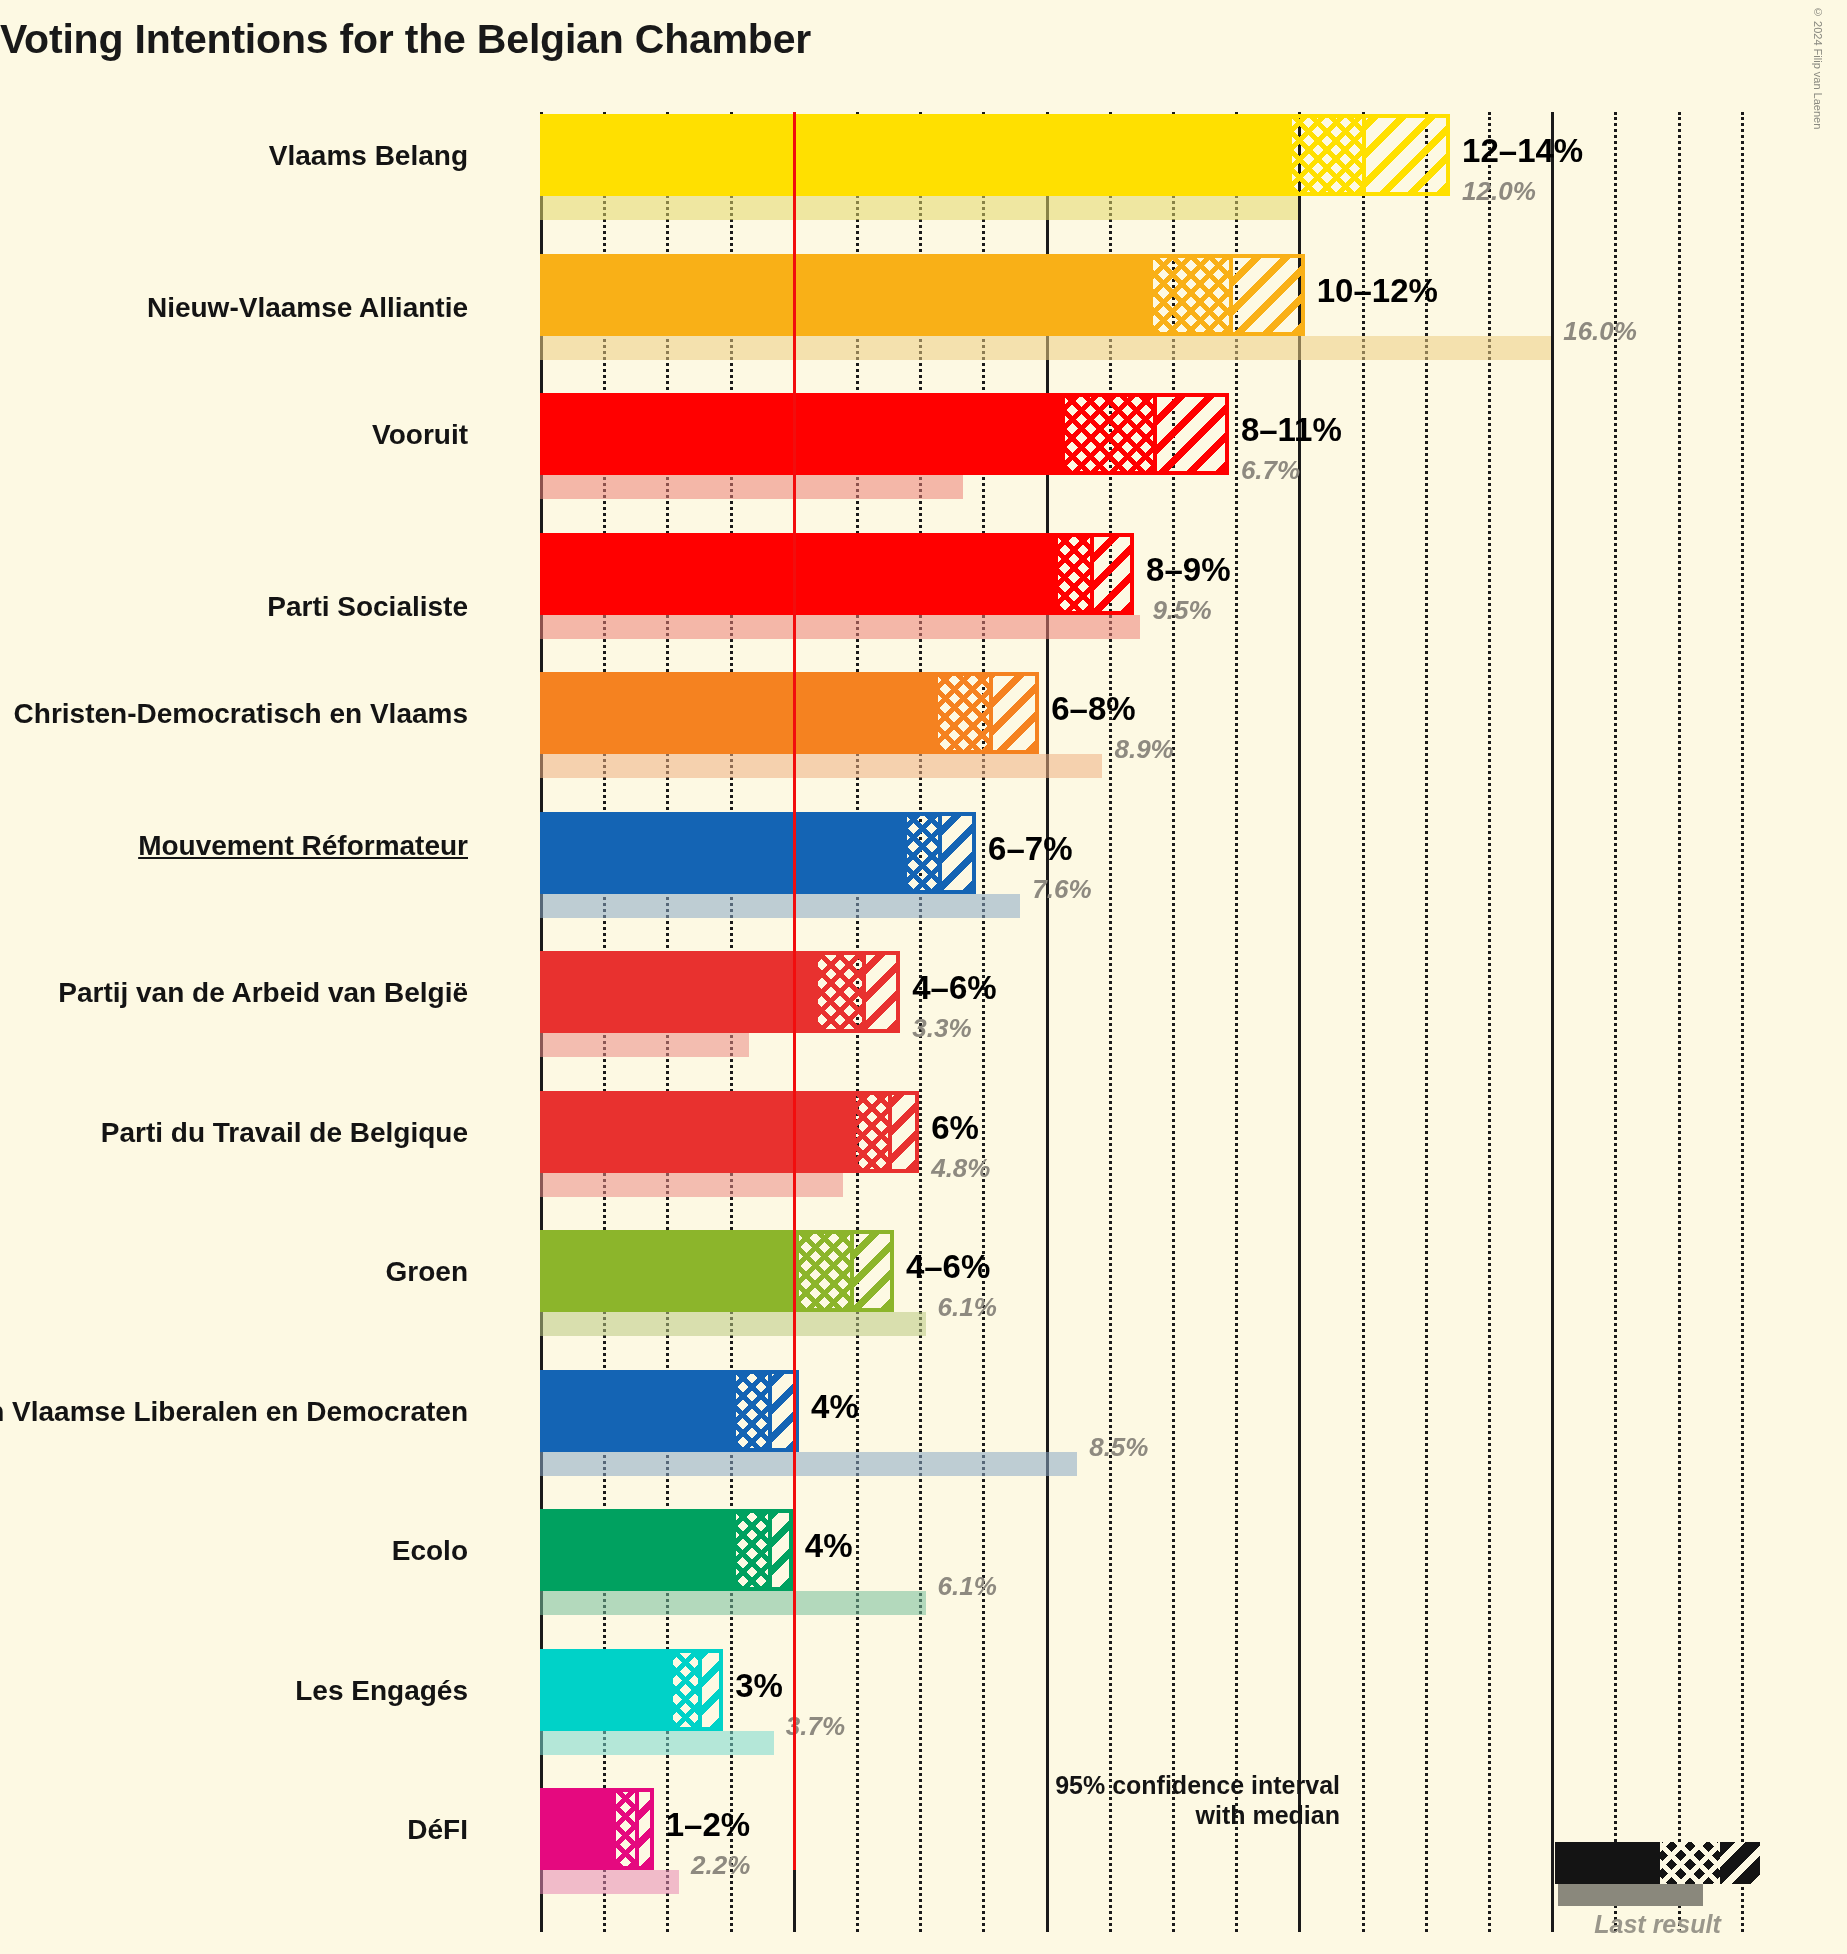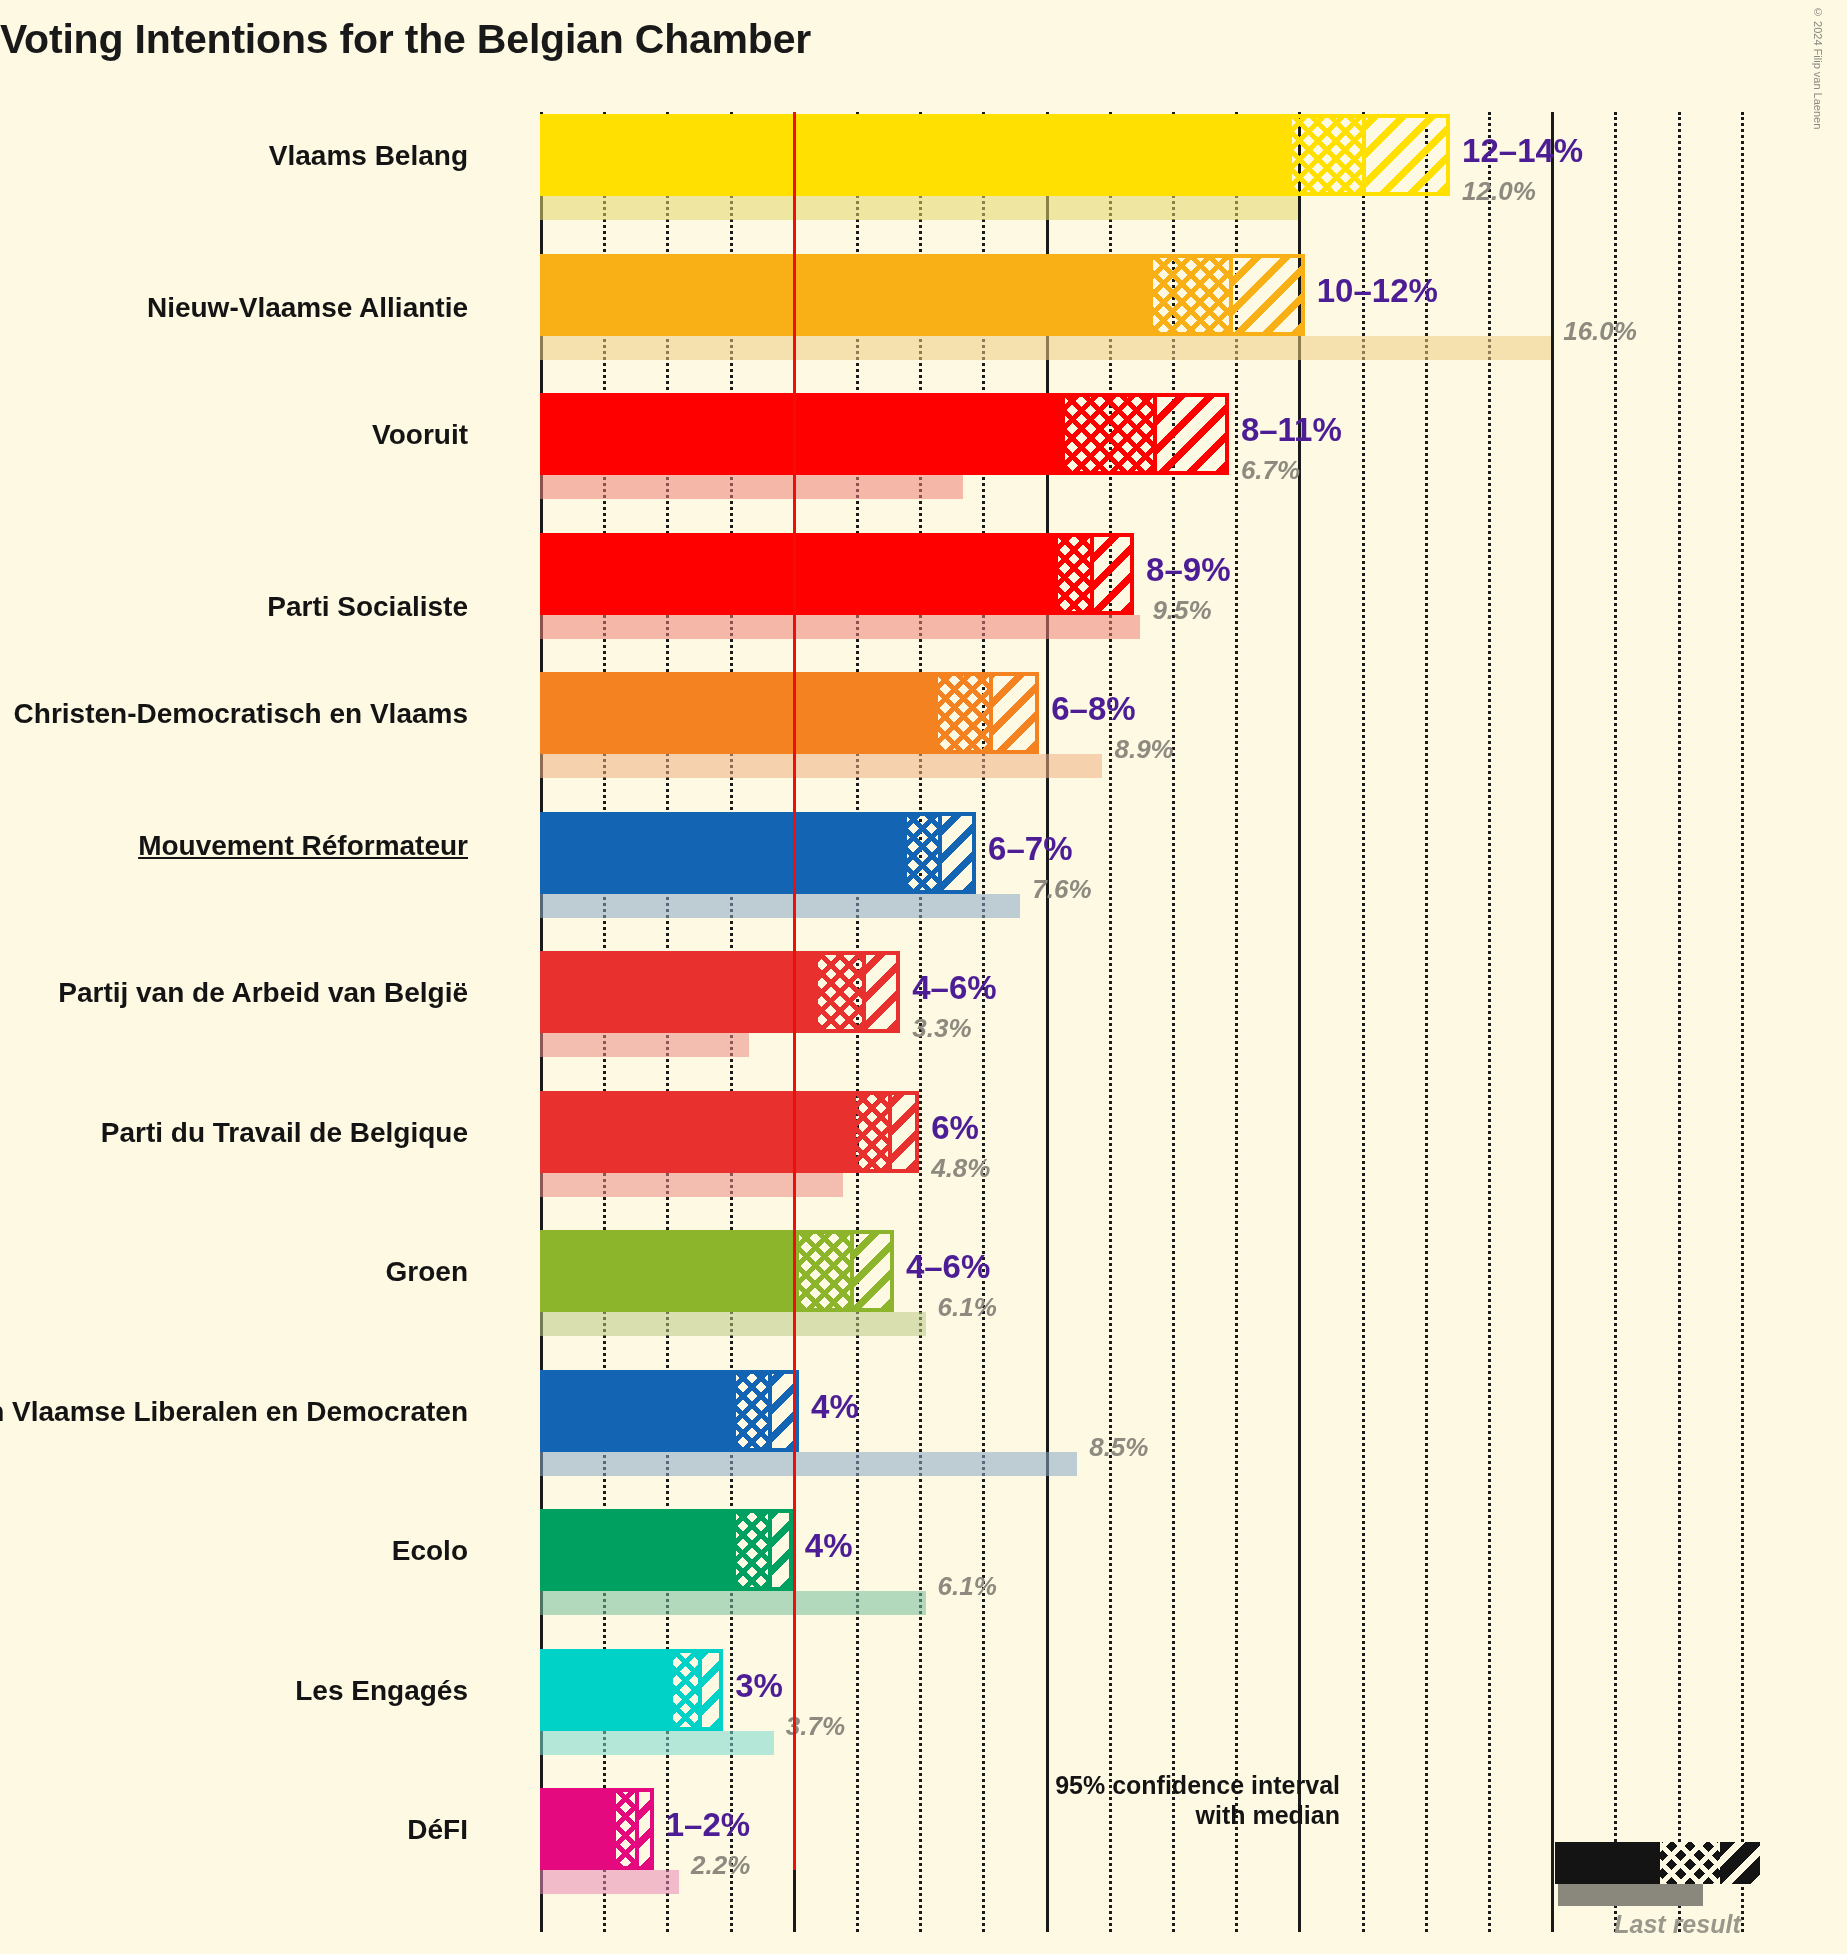--- a/index.html
+++ b/index.html
@@ -67,21 +67,21 @@
   }
   .seg-solid{position:absolute;left:0;top:0;height:100%;}
   .seg-cross{position:absolute;top:0;height:100%;}
   .seg-diag{position:absolute;top:0;height:100%;}
   .bar-last{
     position:absolute;left:0;top:82px;height:24px;opacity:.55;
   }
   .val-range{
     position:absolute;
     top:18px;
-    font-size:33px;font-weight:bold;color:#4c1d95;
+    font-size:33px;font-weight:bold;color:#000000;
     white-space:nowrap;
   }
   .val-last{
     position:absolute;
     top:62px;
     font-size:26px;font-style:italic;font-weight:bold;
     color:#8e8a80;
     white-space:nowrap;
   }
 
@@ -99,21 +99,21 @@
     position:absolute;left:345px;top:72px;width:205px;height:42px;
     background:#141414;
   }
   .legend-cross{position:absolute;left:450px;top:72px;width:60px;height:42px;}
   .legend-diag{position:absolute;left:510px;top:72px;width:40px;height:42px;}
   .legend-last{
     position:absolute;left:348px;top:114px;width:145px;height:22px;
     background:#8a887c;
   }
   .legend-last-text{
-    position:absolute;left:365px;top:140px;width:205px;
+    position:absolute;left:345px;top:140px;width:205px;
     text-align:center;
     font-size:25px;font-style:italic;font-weight:bold;color:#9a978b;
   }
 </style>
 </head>
 <body>
 
 <div id="chart-root">
 
   <div class="title">Voting Intentions for the Belgian Chamber</div>

